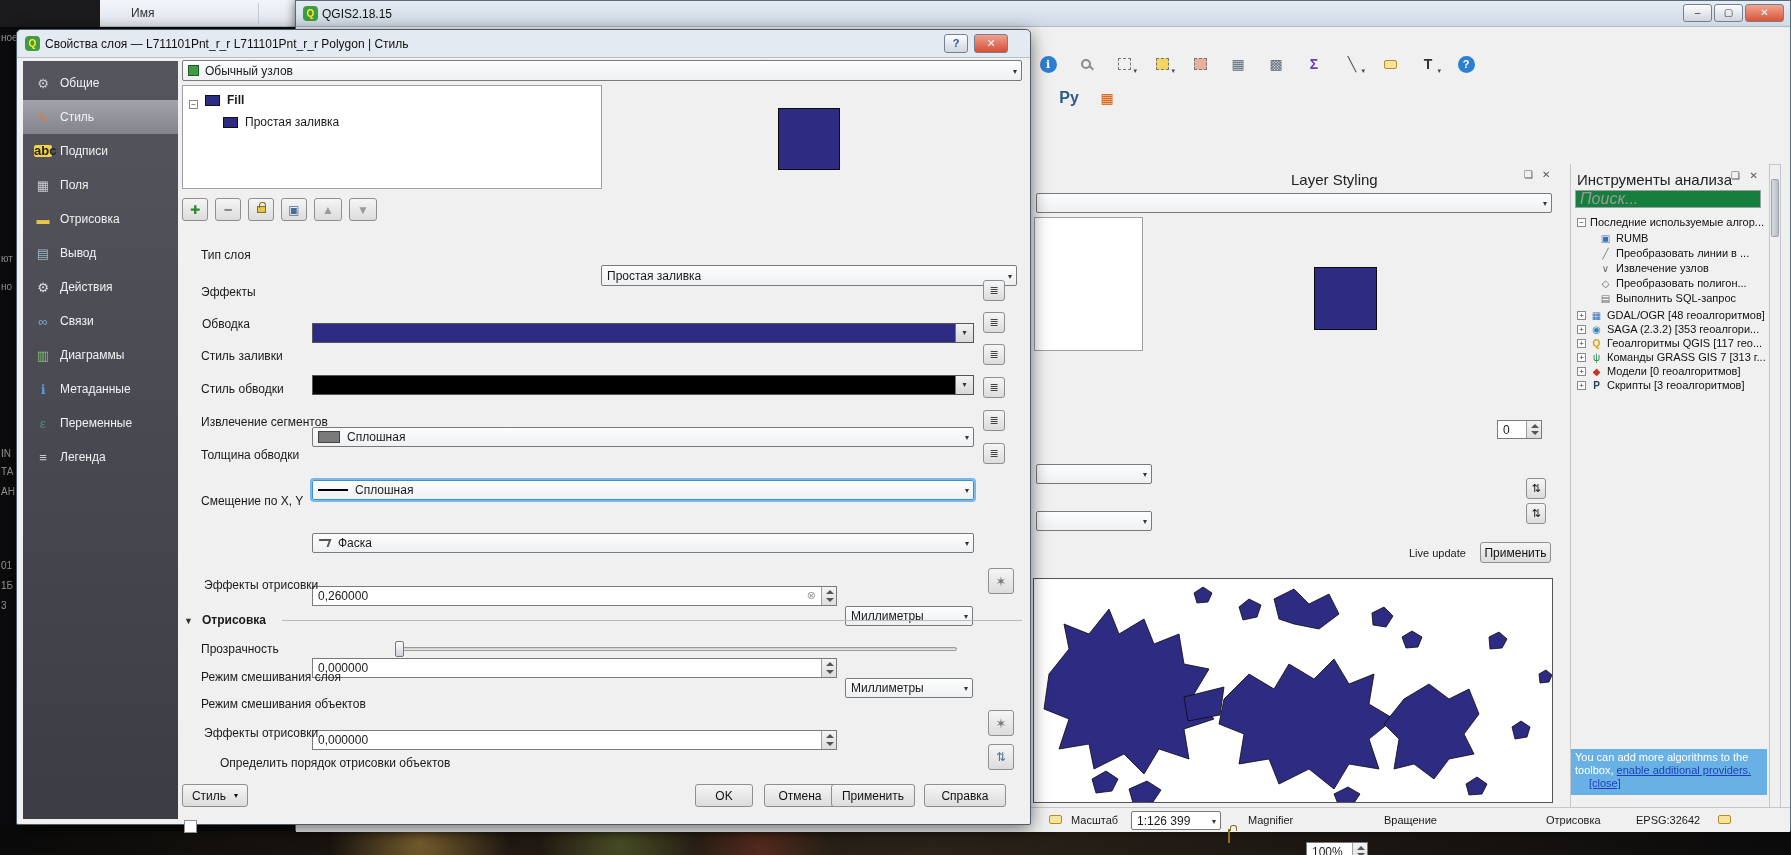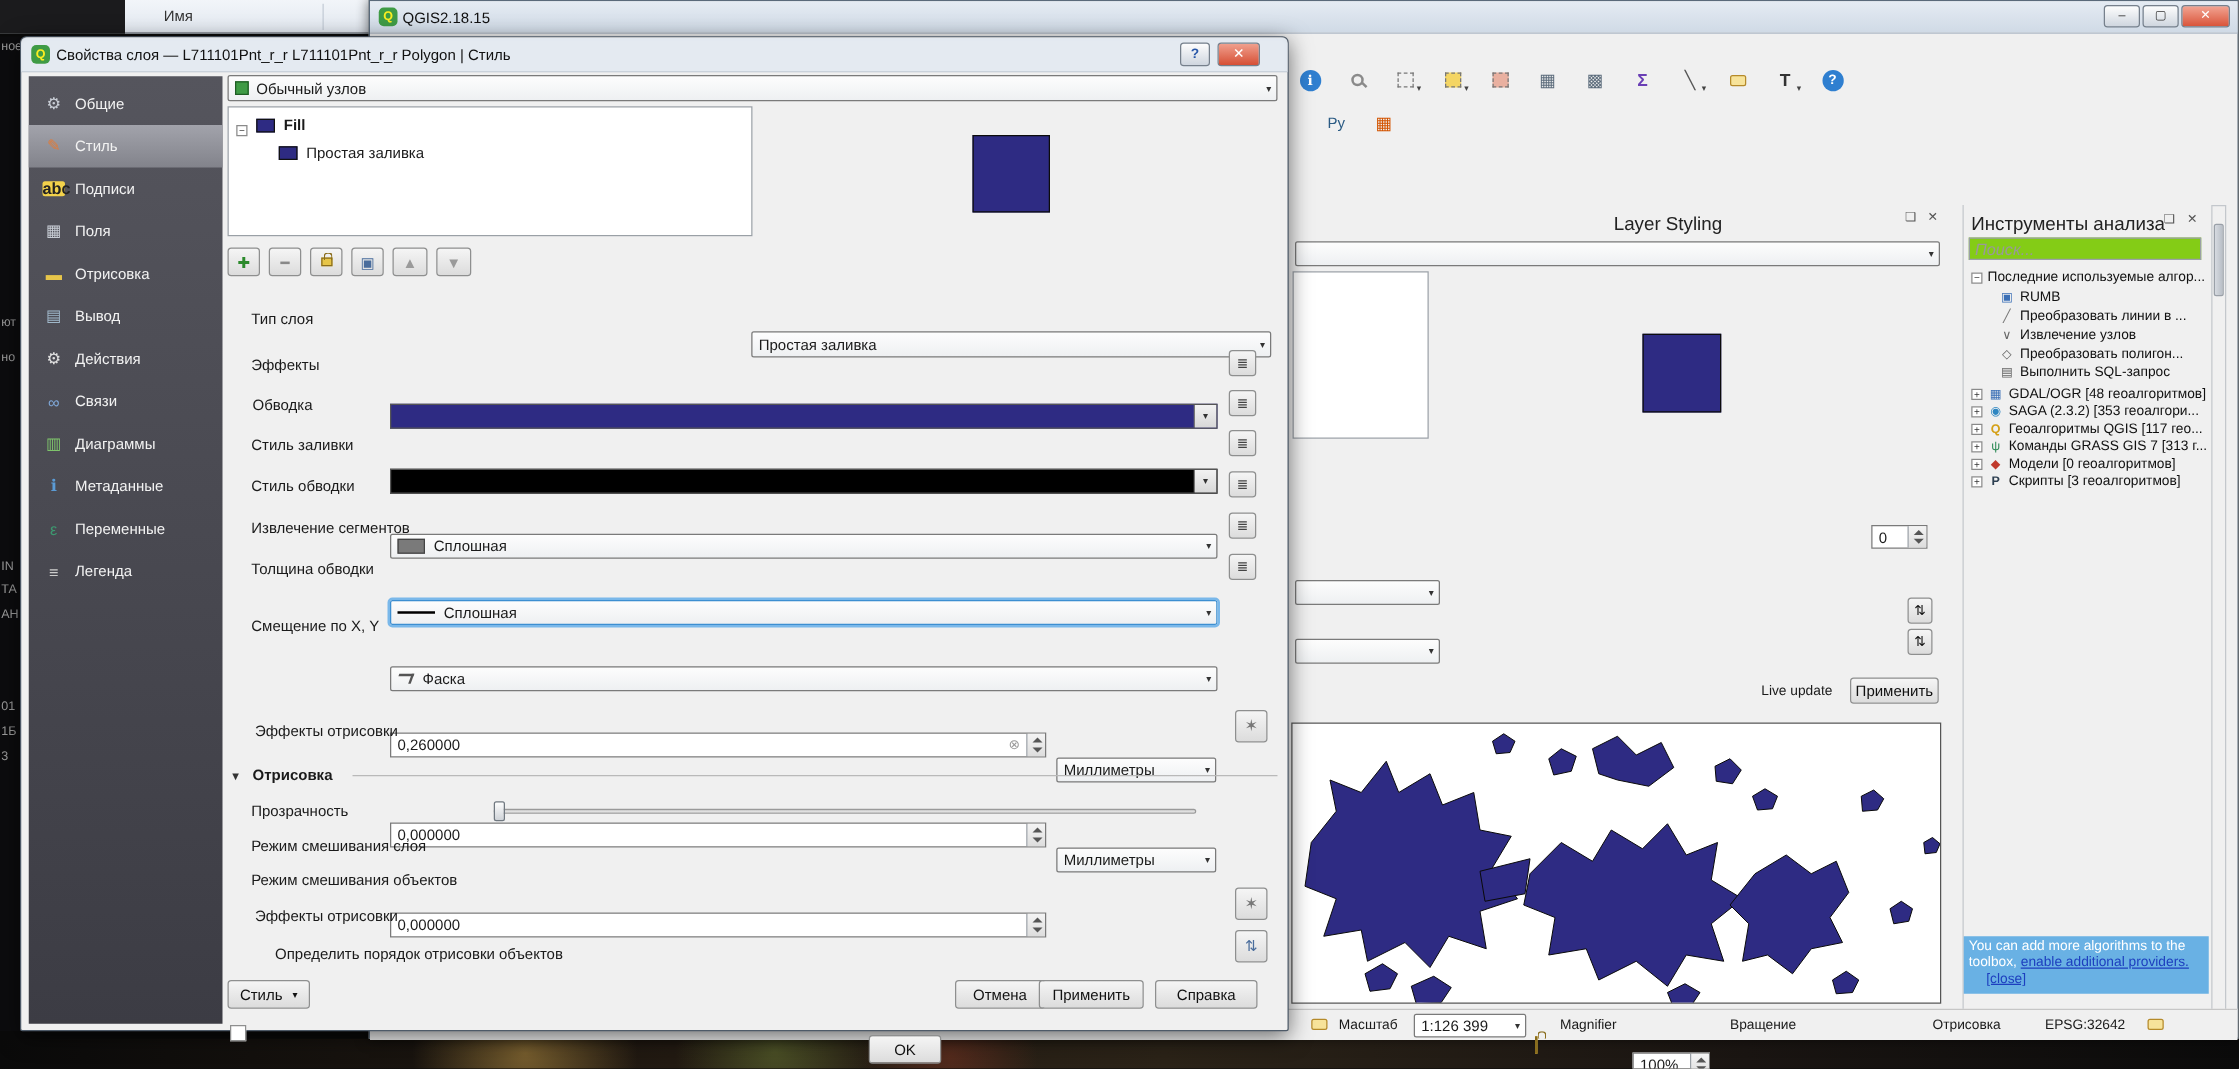--- a/index.html
+++ b/index.html
@@ -82,21 +82,21 @@
   
   .panel-h { font-size:15px; color:#222; }
   .tree { font-size:11px; color:#111; }
   .trow { position:absolute; left:0; display:flex; align-items:center; gap:4px; white-space:nowrap; }
   .tico { display:inline-block; width:13px; text-align:center; font-size:10px; }
   .notice { background:#69b1e4; color:#fff; font-size:11px; line-height:13px; padding:2px 4px; }
   .notice a { color:#1d3fbf; text-decoration:underline; }
   .sbr { background:#f0f0f0; border:1px solid #c3c7cc; }
   .thumb { background:linear-gradient(90deg,#d6dae0,#b9bfc7); border:1px solid #9aa0a8; border-radius:2px; }
   .statusbar { left:0; right:0; top:806px; height:25px; background:#f0f0f0; border-top:1px solid #c6c6c6; font-size:11px; }
-  input.search { font-size:13px; border:1px solid #9aa0a6; background:#84cc16; padding:1px 4px; }
+  input.search { font-size:16px; border:1px solid #9aa0a6; background:#15803d; padding:1px 4px; }
   input.search::placeholder { color:#999; font-style:italic; }
 </style>
 </head>
 <body>
 
 <div class="stage">
 
   <div class="abs explorer-strip">
     <div class="abs explorer-dark"></div>
     <span class="abs" style="left:131px;top:6px;color:#333;">Имя</span>
@@ -170,21 +170,21 @@
           <span>T</span>
           <span class="ddn">▾</span>
         </div>
       <div class="tbtn">
           <span class="circ blue">?</span>
         </div>
     </div>
 
     
     <div class="abs toolrow" style="left:760px;top:84px;">
-      <div class="tbtn" style="color:#2b5b84;font-weight:normal;font-size:12px;">Py</div>
+      <div class="tbtn" style="color:#2b5b84;font-weight:bold;font-size:16px;">Py</div>
       <div class="tbtn" style="color:#d35400;">▦</div>
     </div>
 
     
     <div class="abs panel-h" style="left:995px;top:170px;">Layer Styling</div>
     <div class="abs" style="left:1228px;top:168px;font-size:10px;color:#555;">❏</div>
     <div class="abs" style="left:1246px;top:168px;font-size:10px;color:#555;">✕</div>
 
     <div class="abs combo" style="left:740px;top:192px;width:516px;height:20px;">
       <span class="ca">▾</span>
@@ -536,20 +536,20 @@
 
       
       <span class="abs lbl" style="left:22px;top:698px;margin-left:16px;">Определить порядок отрисовки объектов</span>
       <div class="abs btn" style="left:806px;top:686px;width:26px;height:26px;color:#4a6d9c;">⇅</div>
 
       
       <div class="abs btn" style="left:0;top:726px;width:66px;height:23px;gap:8px;">
         <span>Стиль</span>
         <span style="font-size:8px;">▾</span>
       </div>
-      <div class="abs btn" style="left:513px;top:726px;width:58px;height:23px;margin-top:44px;">OK</div>
+      <div class="abs btn" style="left:513px;top:726px;width:58px;height:23px;">OK</div>
       <div class="abs btn" style="left:582px;top:726px;width:72px;height:23px;">Отмена</div>
       <div class="abs btn" style="left:649px;top:726px;width:84px;height:23px;">Применить</div>
       <div class="abs btn" style="left:742px;top:726px;width:82px;height:23px;">Справка</div>
     </div>
   </div>
 
 </div>
 
 </body></html>

